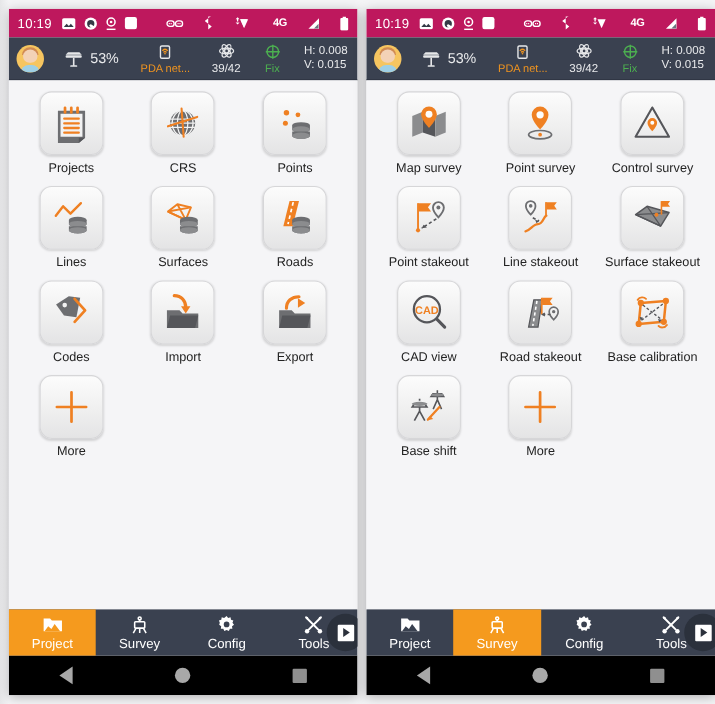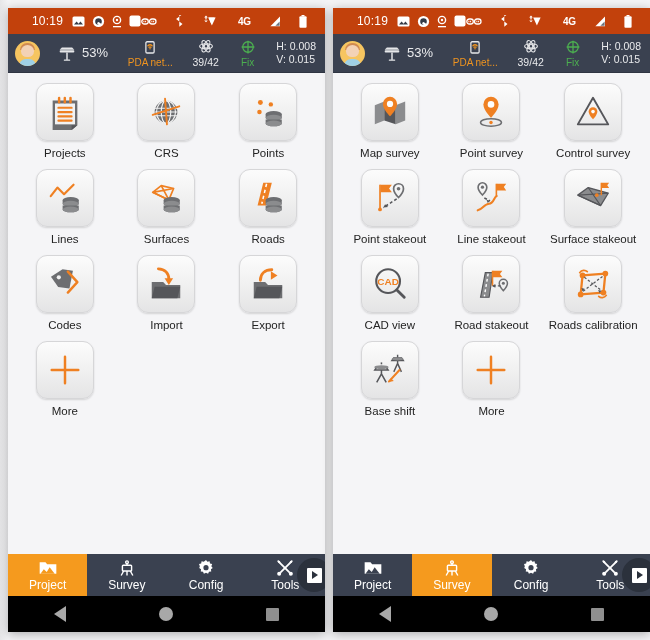--- a/index.html
+++ b/index.html
@@ -21,22 +21,22 @@
     background:#f5f5f7;
     box-shadow:0 2px 10px rgba(0,0,0,.30);
     display:flex;flex-direction:column;
     overflow:hidden;
   }
   .phone.left{margin-left:8px;}
   .phone.right{margin-left:8px;}
 
   
   .statusbar{
-    height:26px;background:#c2410c;color:#ffffff;
-    display:flex;align-items:center;padding:0 24px;
+    height:26px;background:#be185d;color:#ffffff;
+    display:flex;align-items:center;padding:0 8px;
     font-size:11.5px;
   }
   .sb-time{font-size:12px;letter-spacing:.2px;margin-right:9px;font-weight:400;}
   .sb-left-icons{display:flex;align-items:center;gap:7px;}
   .sb-spacer{flex:1;}
   .sb-right-icons{display:flex;align-items:center;gap:18px;}
   .sb-ic{display:block;}
   .sb-4g{font-size:10px;font-weight:700;letter-spacing:-.3px;}
 
   
@@ -685,21 +685,21 @@
                 </g>
               <g stroke="#55565a" stroke-width="1.3" fill="none" stroke-dasharray="2.6 2">
                   <path d="M11 13l18 14M30 12L9 28"></path>
                 </g>
               <path d="M29 27l-3.6-.6 1.4 3.2z" fill="#55565a"></path>
                 <path d="M9 28l2.2-3-3.4-.8z" fill="#55565a"></path>
               <path d="M6 8c2-3 6-3 8-1" fill="none" stroke="#ef8022" stroke-width="1.8" stroke-linecap="round"></path>
               <path d="M34 32c-2 3-6 3-8 1" fill="none" stroke="#ef8022" stroke-width="1.8" stroke-linecap="round"></path>
             </svg>
           </div>
-          <div class="cell-label">Roads calibration</div>
+          <div class="cell-label">Base calibration</div>
         </div>
 
         <div class="cell">
           <div class="tile">
             <svg width="38" height="38" viewBox="0 0 40 40">
               <g stroke="#55565a" stroke-width="1.6" fill="none">
                 <path d="M4 20h14l-2-3H6z"></path>
                   <path d="M11 20v4M6 33l5-9M16 33l-5-9"></path>
                 <path d="M11 14v-2"></path>
               </g>

